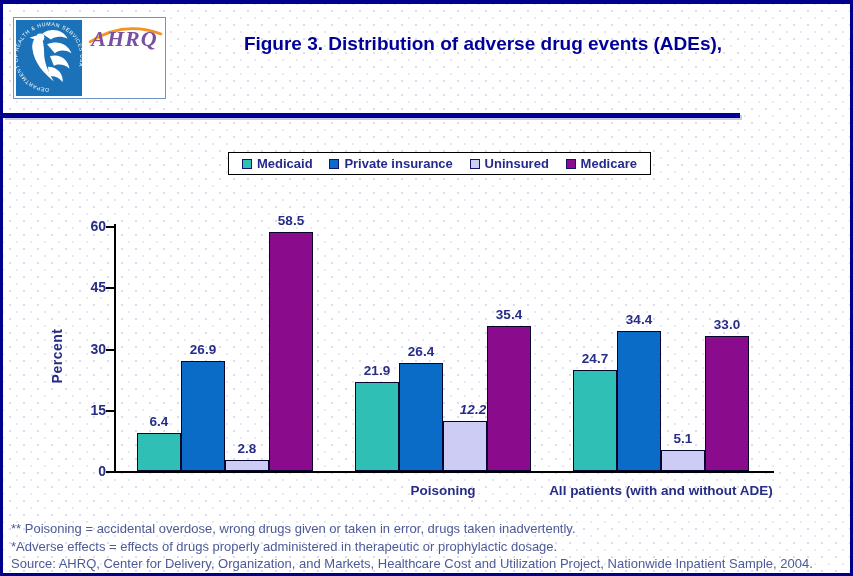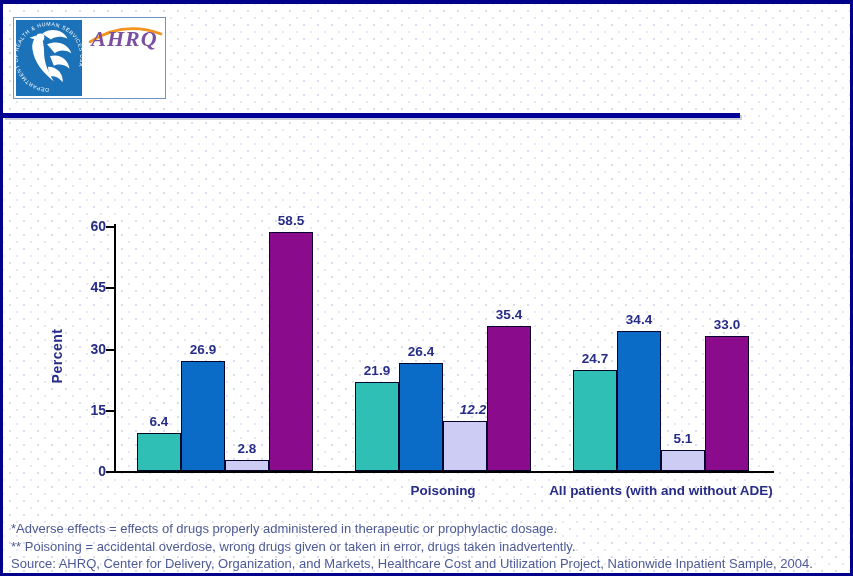--- a/index.html
+++ b/index.html
@@ -117,24 +117,43 @@
     </div>
     <div class="ahrq-panel">
       <svg class="ahrq-arc" viewBox="0 0 82 26">
         <path d="M6 24 Q40 2 78 16" fill="none" stroke="#F6921E" stroke-width="2.6" stroke-linecap="round"></path>
       </svg>
       <div class="ahrq-word">AHRQ</div>
     </div>
   </div>
 
   <div class="title">
+    <div>Figure 3. Distribution of adverse drug events (ADEs),</div>
   </div>
 
   <div class="rule"></div>
 
+  <div class="legend">
+      <div class="legend-item">
+        <div class="legend-swatch" style="background: rgb(47, 191, 180);"></div>
+        <div class="legend-label">Medicaid</div>
+      </div>
+      <div class="legend-item">
+        <div class="legend-swatch" style="background: rgb(11, 108, 199);"></div>
+        <div class="legend-label">Private insurance</div>
+      </div>
+      <div class="legend-item">
+        <div class="legend-swatch" style="background: rgb(205, 204, 244);"></div>
+        <div class="legend-label">Uninsured</div>
+      </div>
+      <div class="legend-item">
+        <div class="legend-swatch" style="background: rgb(138, 11, 139);"></div>
+        <div class="legend-label">Medicare</div>
+      </div>
+    </div>
 
   <div class="chart">
     <div class="y-axis-line"></div>
     <div class="x-axis-line"></div>
     <div class="y-axis-title">Percent</div>
   <div class="y-tick-mark" style="left: 103px; top: 467px;"></div>
       <div class="y-tick-label" style="left: 63px; top: 459px;">0</div>
       <div class="y-tick-mark" style="left: 103px; top: 406px;"></div>
       <div class="y-tick-label" style="left: 63px; top: 398px;">15</div>
       <div class="y-tick-mark" style="left: 103px; top: 345px;"></div>
@@ -165,18 +184,18 @@
       <div class="bar" style="left: 614px; top: 327px; width: 44px; height: 140px; background: rgb(11, 108, 199);"></div>
       <div class="bar-value-label" style="left: 594px; width: 84px; top: 308px;">34.4</div>
       <div class="bar" style="left: 658px; top: 446px; width: 44px; height: 21px; background: rgb(205, 204, 244);"></div>
       <div class="bar-value-label" style="left: 638px; width: 84px; top: 427px;">5.1</div>
       <div class="bar" style="left: 702px; top: 332px; width: 44px; height: 135px; background: rgb(138, 11, 139);"></div>
       <div class="bar-value-label" style="left: 682px; width: 84px; top: 313px;">33.0</div>
       <div class="category-label" style="left: 458px; top: 479px;">All patients (with and without ADE)</div>
     </div>
 
   <div class="footnotes">
+    <div>** Poisoning = accidental overdose, wrong drugs given or taken in error, drugs taken inadvertently.</div>
     <div>*Adverse effects = effects of drugs properly administered in therapeutic or prophylactic dosage.</div>
-    <div>** Poisoning = accidental overdose, wrong drugs given or taken in error, drugs taken inadvertently.</div>
     <div>Source: AHRQ, Center for Delivery, Organization, and Markets, Healthcare Cost and Utilization Project, Nationwide Inpatient Sample, 2004.</div>
   </div>
 
 </div>
 
 </body></html>

